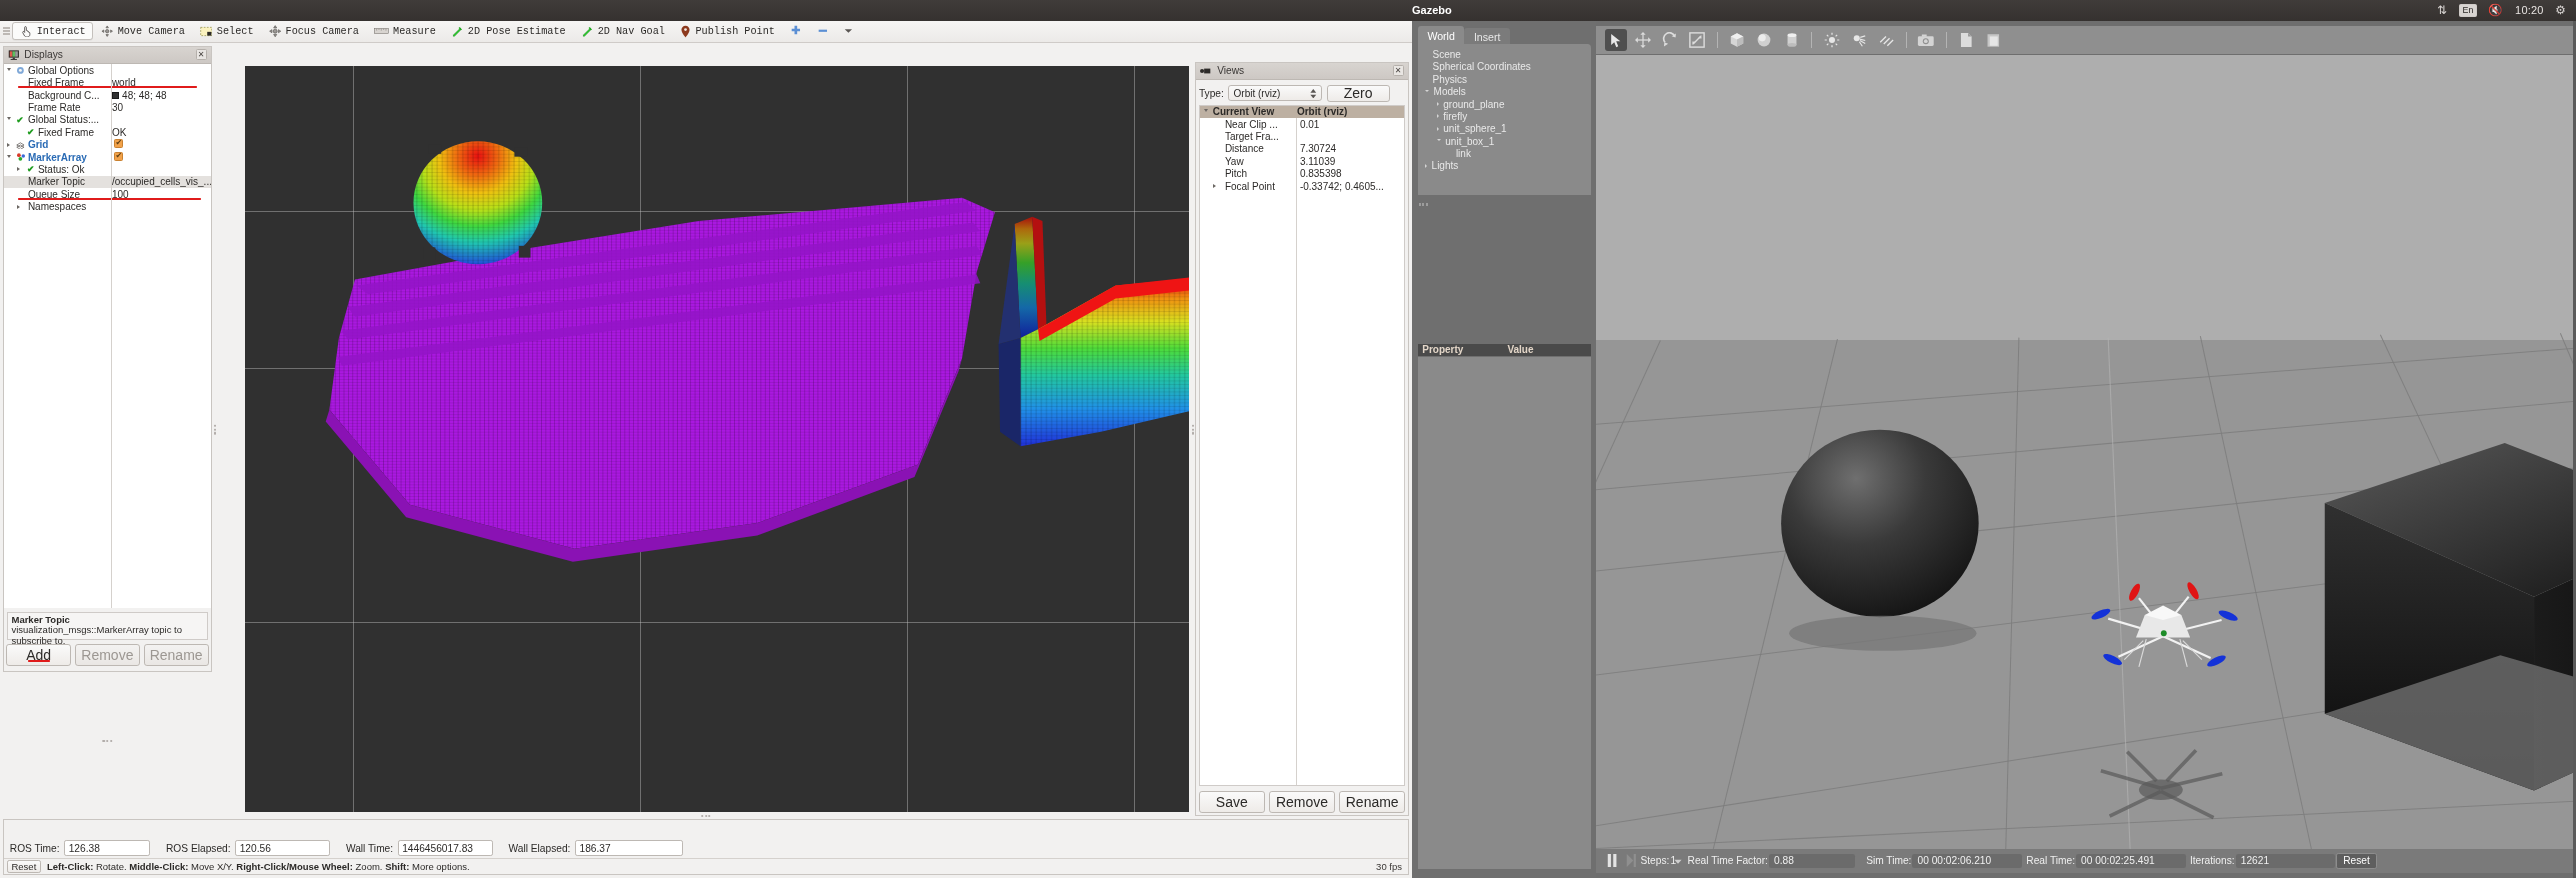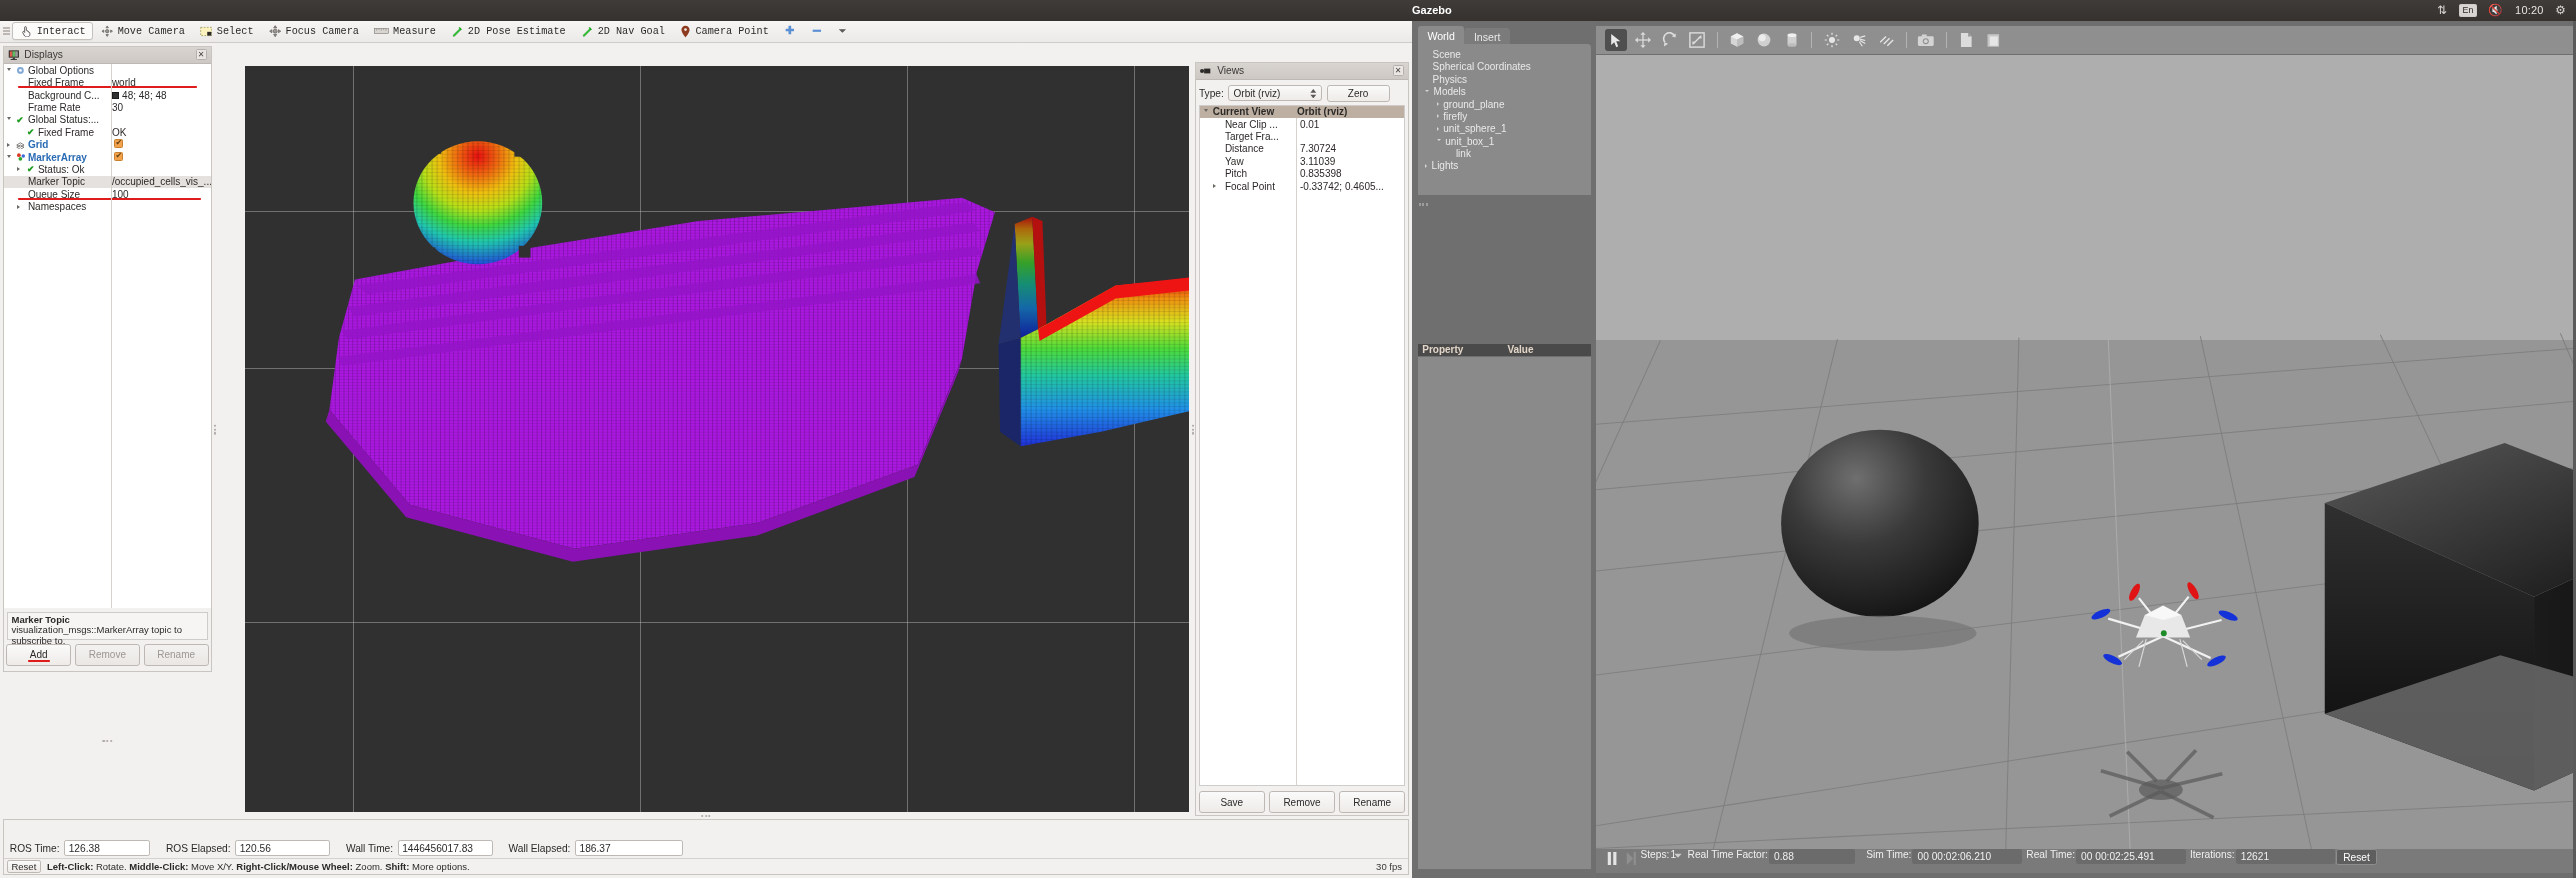--- a/index.html
+++ b/index.html
@@ -90,21 +90,21 @@
   #disp-help {
     position:absolute; left:2.9px; right:2.9px; bottom:31px; height:28px;
     background:#f6f5f4; border:0.7px solid #cfcbc8; padding:2.2px 3.7px;
     font-size:9.5px; line-height:10.6px; color:#2c2a28;
   }
   #disp-help b { font-weight:bold; }
   #disp-buttons { position:absolute; left:2.2px; right:2.2px; bottom:2.9px; height:24px; display:flex; gap:3.7px; }
   .qbtn {
     flex:1; height:22px; border:0.7px solid #bdb8b3; border-radius:2.9px;
     background:linear-gradient(to bottom,#fafafa,#eeebe8);
-    font-size:10px; color:#2c2a28; display:flex;align-items:center;justify-content:center;
+    font-size:14px; color:#2c2a28; display:flex;align-items:center;justify-content:center;
     position:relative;
   }
   .qbtn.dim { color:#9c9792; background:linear-gradient(to bottom,#f3f2f1,#eae7e4); }
 
   
   #rviz-3d {
     position:absolute; left:245px; top:45px; width:944px; height:746px;
     background:#303030; overflow:hidden;
   }
   #rviz-3d .grid-line { position:absolute; background:rgba(190,190,190,.45); }
@@ -185,21 +185,21 @@
   .gzicon { width:22px;height:22px; display:flex;align-items:center;justify-content:center; border-radius:2.9px; }
   .gzicon.active { background:#4f4f4f; }
   .gzsep { width:0.7px;height:16px;background:#b4b4b4; margin:0 3.7px;}
 
   #gz-3d { position:absolute; left:0; top:34px; width:979px; height:795px; overflow:hidden; }
   #gz-sky { position:absolute; left:0; top:0; width:979px; height:285px; background:#aeaeae; }
   #gz-ground { position:absolute; left:0; top:285px; width:979px; height:509px; background:#969696; }
 
   #gz-statusbar {
     position:absolute; left:0; bottom:5.9px; width:979px; height:23.4px;
-    background:#7a7a7a; display:flex; gap:1px; padding-left:7.3px;
+    background:#7a7a7a; display:flex; align-items:center; gap:1px; padding-left:7.3px;
     font-size:10.2px; color:#efefef;
   }
   .gzfield {
     background:#6b6b6b; border-radius:2.2px; height:14.6px; min-width:86px;
     display:flex; align-items:center; padding:0 5.1px; font-size:10.2px; color:#f0f0f0;
   }
   .gzresetbtn {
     background:#5e5e5e; border:0.7px solid #8d8d8d; border-radius:2.2px; height:16px;
     display:flex;align-items:center; padding:0 6.6px; font-size:10.2px; color:#fff;
   }
@@ -289,21 +289,21 @@
             <path d="M11 2.6l3 3-1.2 1.2-3-3z" fill="#1fa81f"></path>
           </svg>
         <span>2D Nav Goal</span>
       </div>
 
       <div class="tbtn">
         <svg width="11" height="13" viewBox="0 0 12 16">
             <path d="M6 .8C3.2.8 1 3 1 5.8 1 9.5 6 15.2 6 15.2S11 9.5 11 5.8C11 3 8.8.8 6 .8z" fill="#8d3a1e"></path>
             <circle cx="6" cy="5.6" r="1.7" fill="#f0e9e4"></circle>
           </svg>
-        <span>Camera Point</span>
+        <span>Publish Point</span>
       </div>
 
       <div class="tbtn">
         <svg width="11.7" height="11.7" viewBox="0 0 14 14">
             <path d="M5.4 1h3.2v3.4H12v3.2H8.6V11H5.4V7.6H2V4.4h3.4z" fill="#5b8fd4"></path>
           </svg>
       </div>
       <div class="tbtn">
         <svg width="11.7" height="11.7" viewBox="0 0 14 14">
             <rect x="2" y="5.6" width="10" height="2.6" fill="#5b8fd4"></rect>

